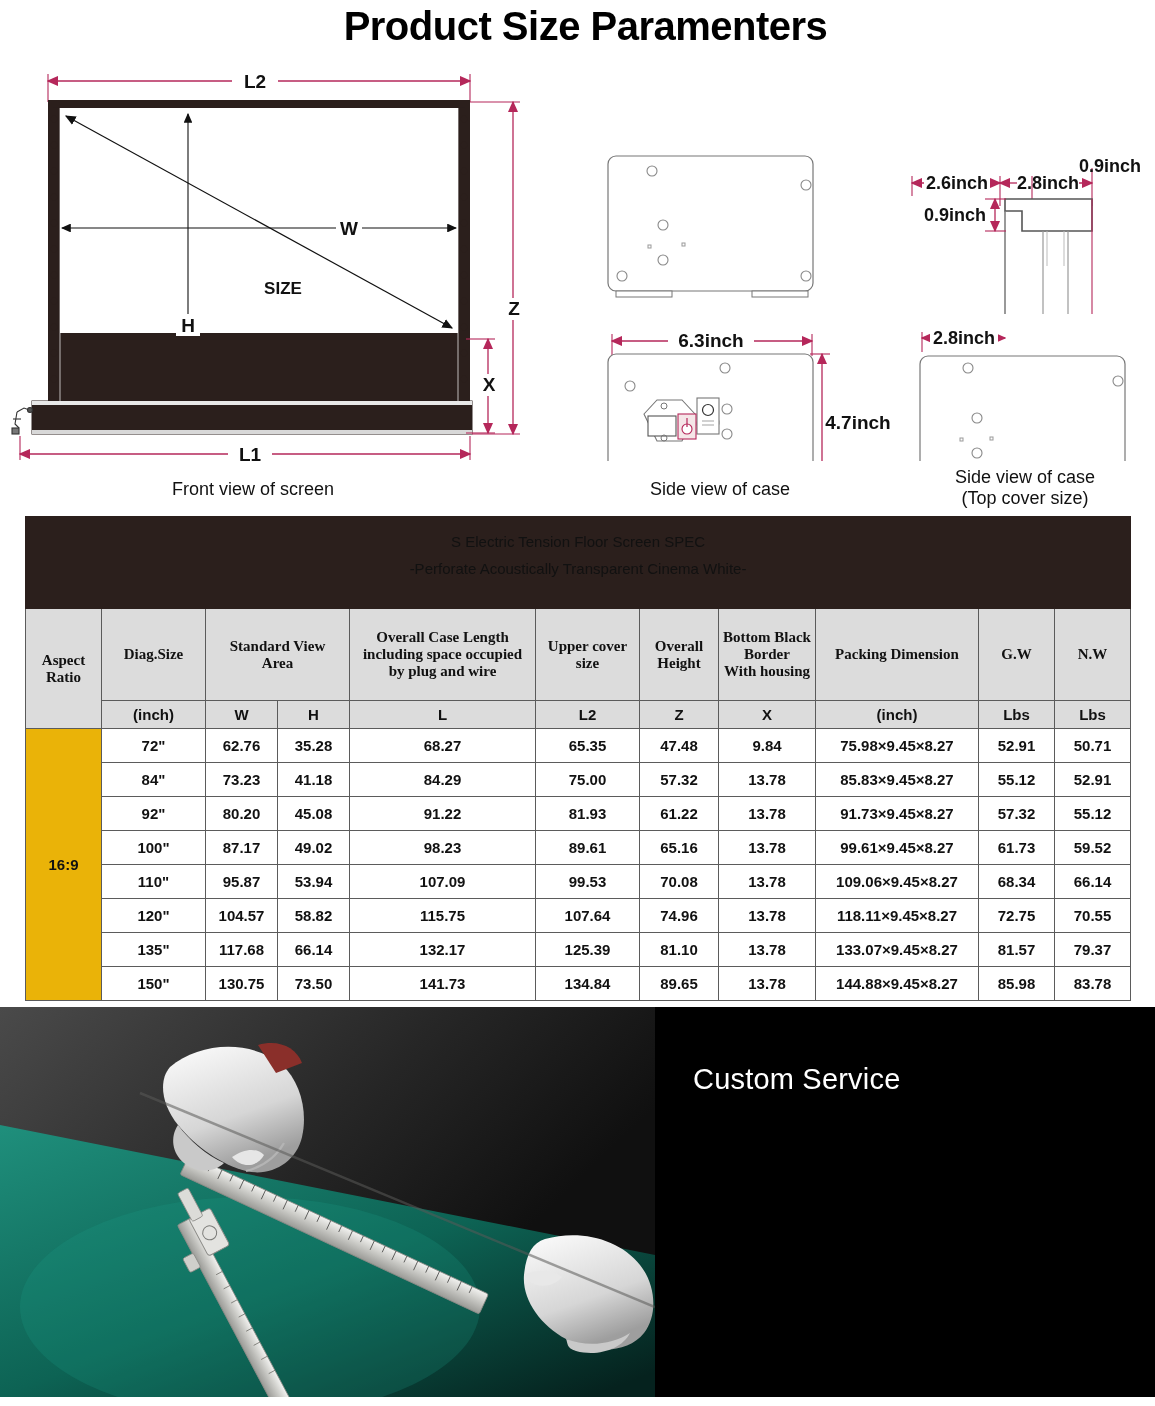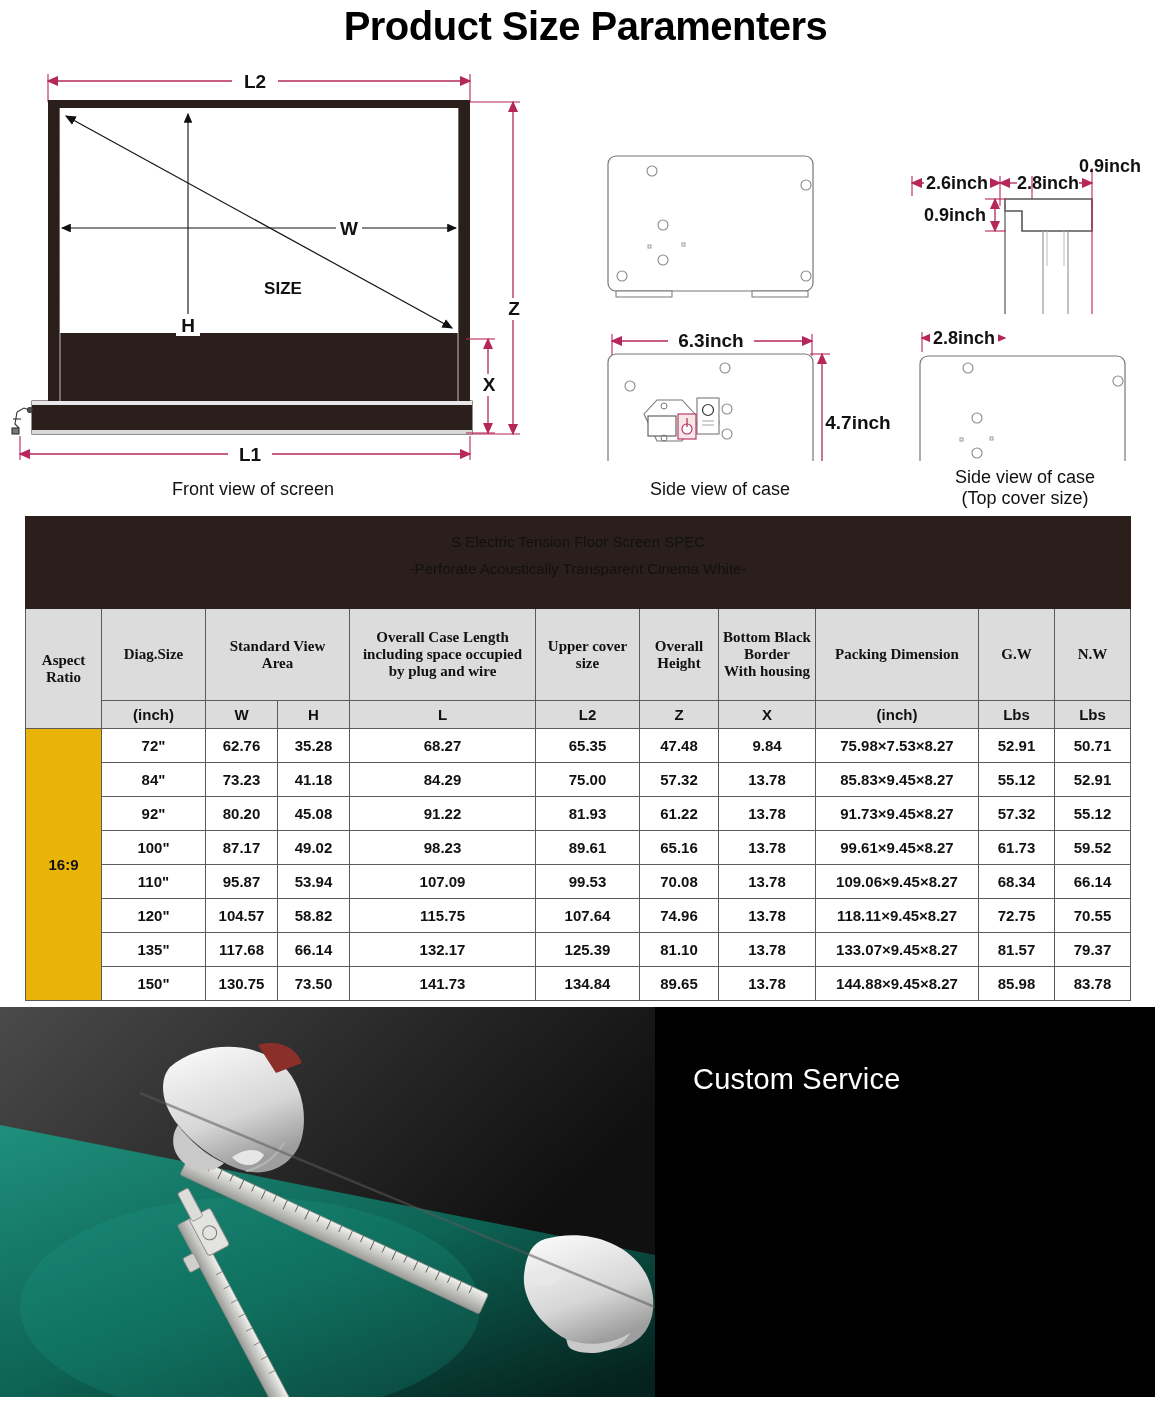--- a/index.html
+++ b/index.html
@@ -449,21 +449,21 @@
     <tbody id="spec-body">
         <tr>
           <td class="aspect" rowspan="8">16:9</td>
           <td class="data">72"</td>
           <td class="data">62.76</td>
           <td class="data">35.28</td>
           <td class="data">68.27</td>
           <td class="data">65.35</td>
           <td class="data">47.48</td>
           <td class="data">9.84</td>
-          <td class="data">75.98×7.53×8.27</td>
+          <td class="data">75.98×9.45×8.27</td>
           <td class="data">52.91</td>
           <td class="data">50.71</td>
         </tr>
         <tr>
           <td class="data">84"</td>
           <td class="data">73.23</td>
           <td class="data">41.18</td>
           <td class="data">84.29</td>
           <td class="data">75.00</td>
           <td class="data">57.32</td>

